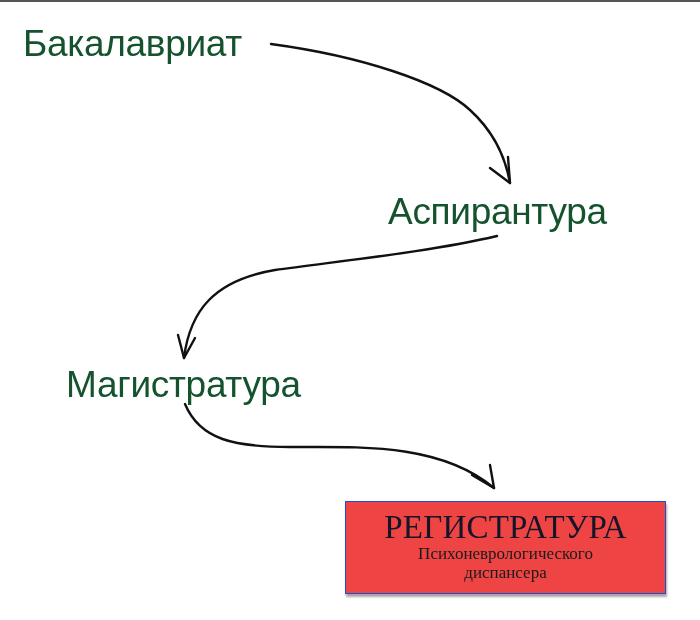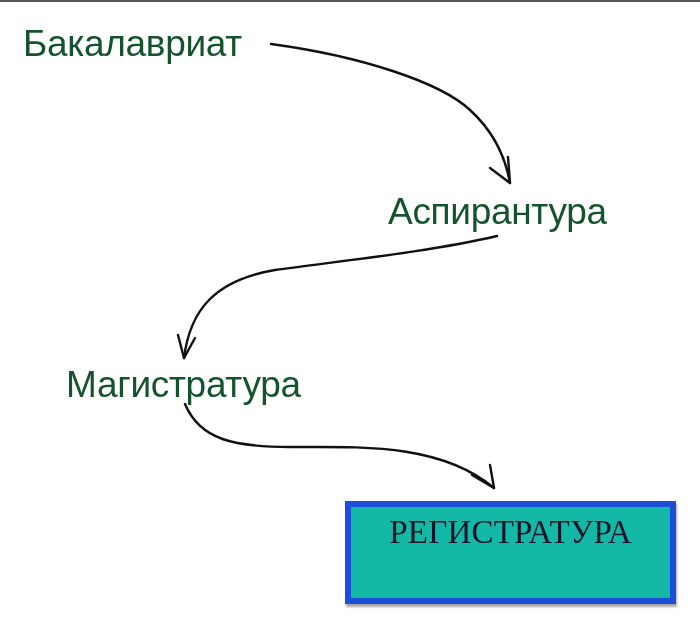--- a/index.html
+++ b/index.html
@@ -13,21 +13,21 @@
       position: absolute; font-family: "Liberation Sans", sans-serif;
       font-size: 37px; color: #14532d; line-height: 1; white-space: nowrap;
       letter-spacing: -0.3px;
     }
     #lbl-bak { left: 23px; top: 25px; }
     #lbl-mag { left: 388px; top: 193px; }
     #lbl-asp { left: 66px; top: 366px; }
     svg.arrows { position: absolute; left: 0; top: 0; }
     .sign {
       position: absolute; left: 345px; top: 501px; width: 319px; height: 91px;
-      background: #14b8a6; border: 6px solid #1d4ed8;
+      background: #ef4444; border: 1px solid #1d4ed8;
       box-shadow: 1px 3px 2px rgba(0,0,0,0.35);
       font-family: "Liberation Serif", serif; color: #15152a; text-align: center;
     }
     .sign-title { position: absolute; left: 0; right: 0; top: 9px; font-size: 33px; line-height: 1; letter-spacing: 0.2px; }
     .sign-sub { position: absolute; left: 0; right: 0; top: 42px; font-size: 17px; line-height: 19px; color: #1a1a1a; }
   </style>
 </head>
 <body>
 
 <div class="top-line"></div>
@@ -49,14 +49,16 @@
     <g>
       <path d="M185,404 C200,440 235,447 290,447 C360,447 440,443 494,488"></path>
       <path d="M490,465 L494,488 L472,475"></path>
     </g>
   </g>
 </svg>
 
 <div class="sign">
   <div class="sign-title">РЕГИСТРАТУРА</div>
   <div class="sign-sub">
+    <div>Психоневрологического</div>
+    <div>диспансера</div>
   </div>
 </div>
 
 </body></html>

